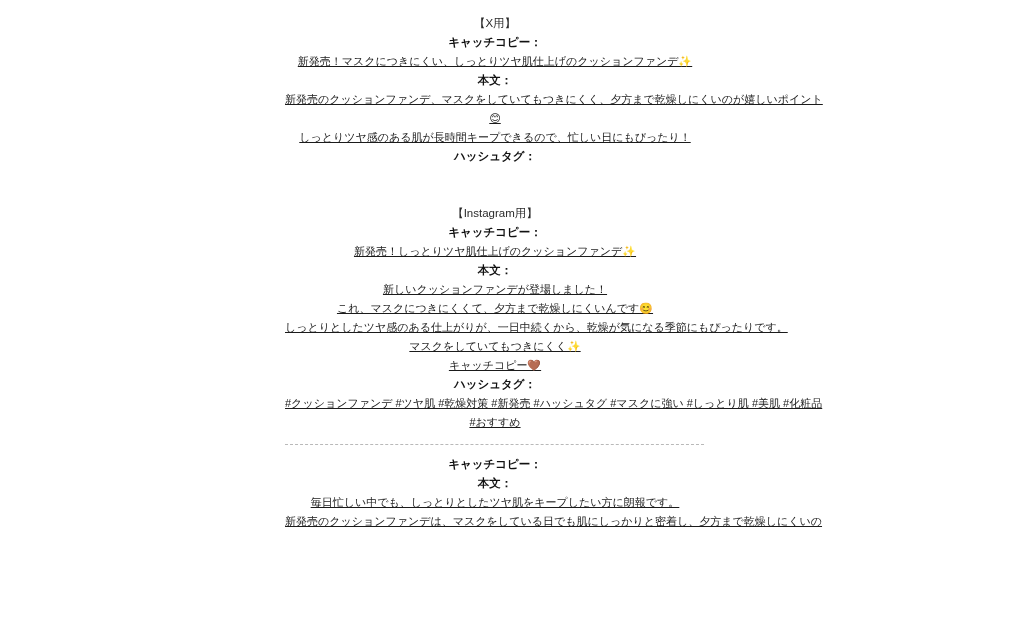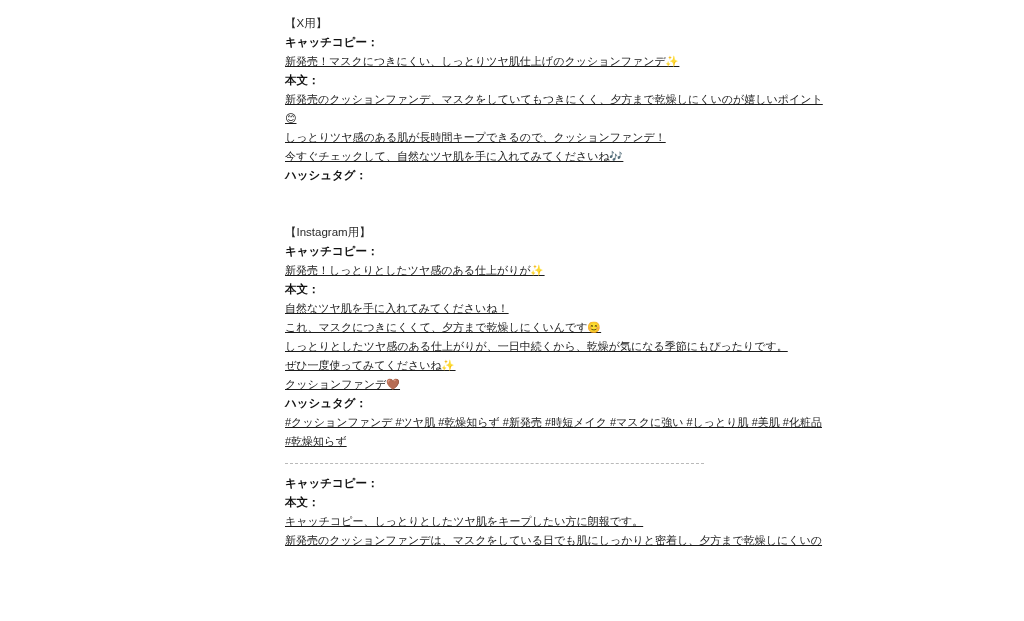--- a/index.html
+++ b/index.html
@@ -12,20 +12,21 @@
     height: 621px;
     font-family: "Liberation Sans", sans-serif;
     color: #1b1b1b;
     overflow: hidden;
   }
   .page {
     position: relative;
     width: 1024px;
     height: 621px;
     background: #ffffff;
+    text-align: center;
   }
   .content {
     position: absolute;
     left: 285px;
     top: 14px;
     width: 420px;
   }
   .block {
     margin-bottom: 0;
   }
@@ -68,46 +69,45 @@
 <div class="page">
   <div class="content">
 
     <div class="block">
       <div class="block-title">【X用】</div>
       <div class="label">キャッチコピー：</div>
       <div class="line">新発売！マスクにつきにくい、しっとりツヤ肌仕上げのクッションファンデ✨</div>
       <div class="label">本文：</div>
       <div class="line">新発売のクッションファンデ、マスクをしていてもつきにくく、夕方まで乾燥しにくいのが嬉しいポイント</div>
       <div class="line emoji">😊</div>
-      <div class="line">しっとりツヤ感のある肌が長時間キープできるので、クッションファンデ！</div>
-      <div class="line">今すぐチェックして、自然なツヤ肌を手に入れてみてくださいね🎶</div>
+      <div class="line">しっとりツヤ感のある肌が長時間キープできるので、忙しい日にもぴったり！</div>
       <div class="label">ハッシュタグ：</div>
     </div>
 
     <div class="spacer-lg"></div>
 
     <div class="block">
       <div class="block-title">【Instagram用】</div>
       <div class="label">キャッチコピー：</div>
-      <div class="line">新発売！しっとりとしたツヤ感のある仕上がりが✨</div>
+      <div class="line">新発売！しっとりツヤ肌仕上げのクッションファンデ✨</div>
       <div class="label">本文：</div>
-      <div class="line">自然なツヤ肌を手に入れてみてくださいね！</div>
+      <div class="line">新しいクッションファンデが登場しました！</div>
       <div class="line">これ、マスクにつきにくくて、夕方まで乾燥しにくいんです😊</div>
       <div class="line">しっとりとしたツヤ感のある仕上がりが、一日中続くから、乾燥が気になる季節にもぴったりです。</div>
-      <div class="line">ぜひ一度使ってみてくださいね✨</div>
-      <div class="line">クッションファンデ🤎</div>
+      <div class="line">マスクをしていてもつきにくく✨</div>
+      <div class="line">キャッチコピー🤎</div>
       <div class="label">ハッシュタグ：</div>
-      <div class="line">#クッションファンデ #ツヤ肌 #乾燥知らず #新発売 #時短メイク #マスクに強い #しっとり肌 #美肌 #化粧品</div>
-      <div class="line">#乾燥知らず</div>
+      <div class="line">#クッションファンデ #ツヤ肌 #乾燥対策 #新発売 #ハッシュタグ #マスクに強い #しっとり肌 #美肌 #化粧品</div>
+      <div class="line">#おすすめ</div>
     </div>
 
     <div class="divider"></div>
 
     <div class="block">
       <div class="label">キャッチコピー：</div>
       <div class="label">本文：</div>
-      <div class="line">キャッチコピー、しっとりとしたツヤ肌をキープしたい方に朗報です。</div>
+      <div class="line">毎日忙しい中でも、しっとりとしたツヤ肌をキープしたい方に朗報です。</div>
       <div class="line">新発売のクッションファンデは、マスクをしている日でも肌にしっかりと密着し、夕方まで乾燥しにくいの</div>
 
     </div>
 
   </div>
 </div>
 
 </body></html>

